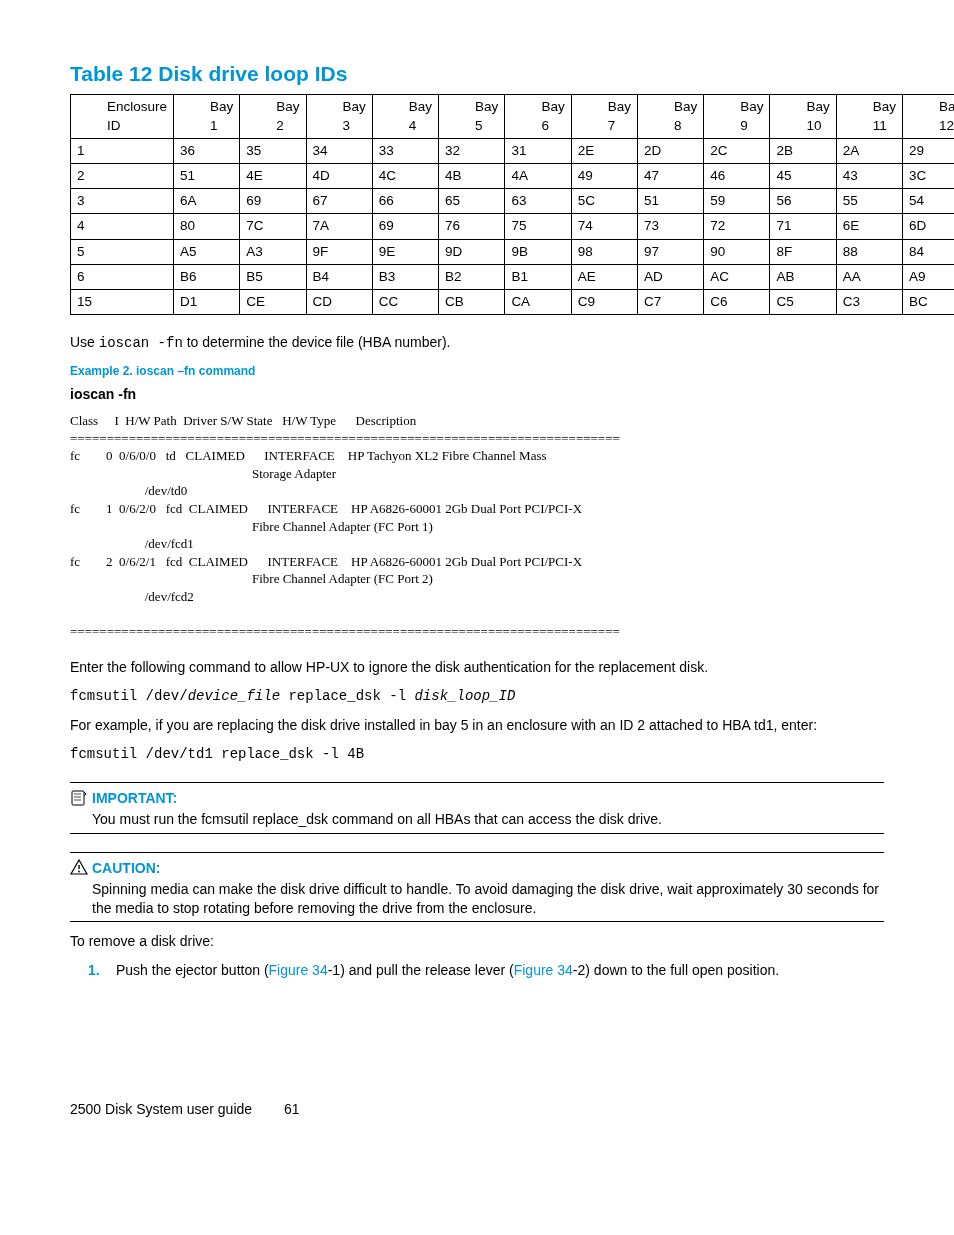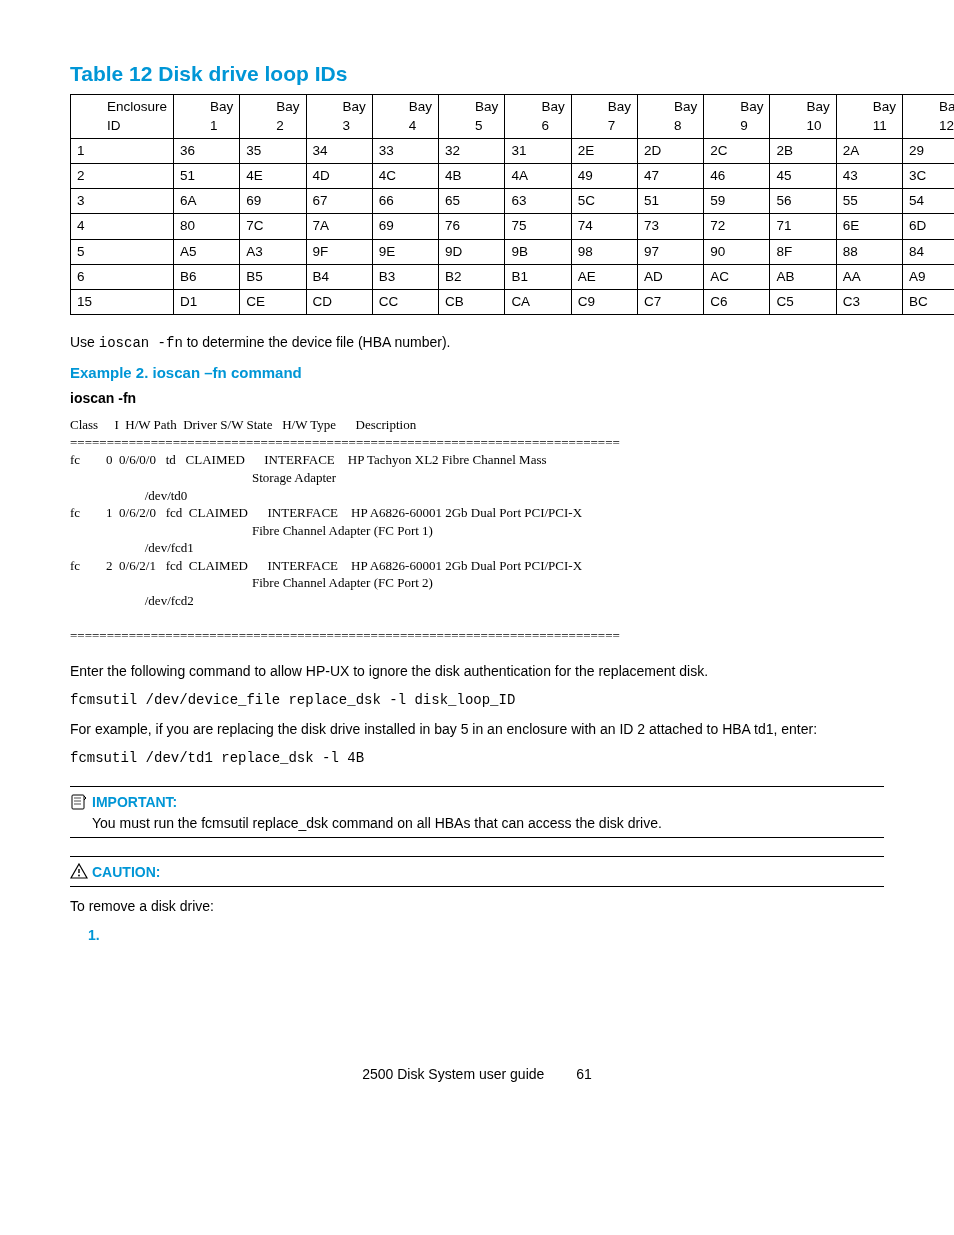--- a/index.html
+++ b/index.html
@@ -46,21 +46,21 @@
     white-space: pre;
     margin: 8px 0 18px 0;
     line-height: 1.35;
   }
   .para {
     margin: 10px 0;
   }
   .example-title {
     color: #0096d6;
     font-weight: bold;
-    font-size: 15px;
+    font-size: 12px;
     margin: 10px 0 6px 0;
   }
   .cmd-label {
     font-weight: bold;
     font-size: 14px;
     margin-bottom: 6px;
     margin-top: 6px;
   }
   .admon-wrap {
     margin: 18px 0 6px 0;
@@ -102,28 +102,28 @@
     color: #0096d6;
     font-weight: bold;
     flex: 0 0 18px;
   }
   .link {
     color: #0096d6;
   }
   .footer {
     position: relative;
     margin-top: 120px;
-    text-align: center;
+    text-align: left;
     font-size: 14px;
   }
   .footer .pn {
     display: inline-block;
     margin-left: 28px;
   }
-  .italic { }
+  .italic { font-style: italic; }
 </style>
 </head>
 <body>
 
 <div class="heading">Table 12 Disk drive loop IDs</div>
 
 <table class="loop">
   <thead>
       <tr id="thead-row">
         <th>Enclosure<br>ID</th>
@@ -321,27 +321,31 @@
   <div class="admon">
     <div class="admon-icon">
       <svg width="18" height="16" viewBox="0 0 18 16">
           <path d="M9 1 L17 15 L1 15 Z" fill="none" stroke="#000" stroke-width="1.2"></path>
           <line x1="9" y1="6" x2="9" y2="10" stroke="#000" stroke-width="1.4"></line>
           <circle cx="9" cy="12.5" r="0.9" fill="#000"></circle>
         </svg>
     </div>
     <div class="admon-body">
       <span class="admon-title">CAUTION:</span>
+      <div class="admon-text">Spinning media can make the disk drive difficult to handle. To avoid damaging the disk drive, wait approximately 30 seconds for the media to stop rotating before removing the drive from the enclosure.</div>
     </div>
   </div>
   <hr class="admon-sep">
 </div>
 
 <div class="para">To remove a disk drive:</div>
 
 <div class="ol-step">
   <div class="ol-num">1.</div>
+  <div>
+    <span>Push the ejector button (</span><span class="link">Figure 34</span><span>-1) and pull the release lever (</span><span class="link">Figure 34</span><span>-2) down to the full open position.</span>
+  </div>
 </div>
 
 <div class="footer">
   <span>2500 Disk System user guide</span>
   <span class="pn">61</span>
 </div>
 
 </body></html>

